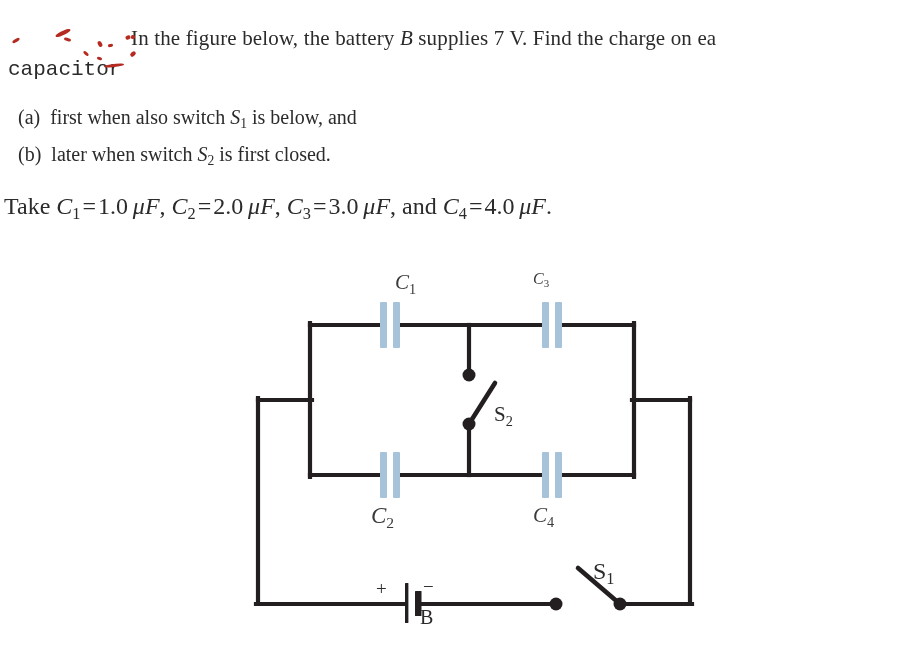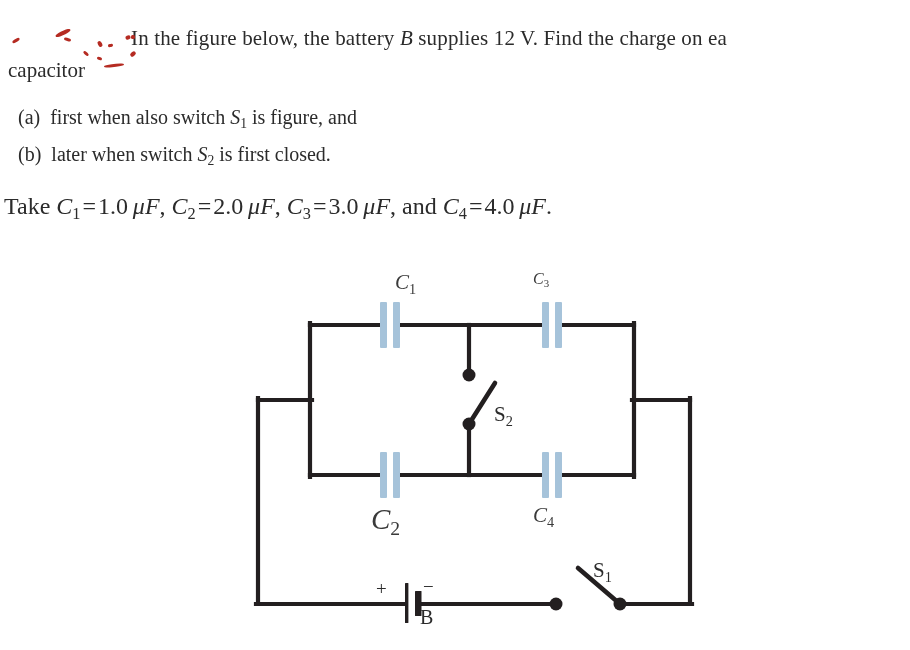--- a/index.html
+++ b/index.html
@@ -26,20 +26,21 @@
   #line-intro {
     left: 131px;
     top: 26px;
     font-size: 21px;
     letter-spacing: 0.15px;
   }
   #line-capacitor {
     left: 8px;
     top: 58px;
     font-size: 21px;
+    font-family: Liberation Mono, monospace;
   }
   #line-a {
     left: 18px;
     top: 106px;
     font-size: 20px;
   }
   #line-b {
     left: 18px;
     top: 143px;
     font-size: 20px;
@@ -72,28 +73,28 @@
     left: 0;
     top: 0;
     width: 910px;
     height: 650px;
   }
 </style>
 </head>
 <body>
 
 <div class="stmt" id="line-intro">
-  <span>In the figure below, the battery </span><span class="it">B</span><span> supplies 12 V. Find the charge on ea</span>
+  <span>In the figure below, the battery </span><span class="it">B</span><span> supplies 7 V. Find the charge on ea</span>
 </div>
 
 <div class="stmt" id="line-capacitor">capacitor</div>
 
 <div class="stmt" id="line-a">
   <span>(a)</span>&nbsp;
-  <span>first when also switch </span><span class="it">S</span><span class="subn">1</span><span> is figure, and</span>
+  <span>first when also switch </span><span class="it">S</span><span class="subn">1</span><span> is below, and</span>
 </div>
 
 <div class="stmt" id="line-b">
   <span>(b)</span>&nbsp;
   <span>later when switch </span><span class="it">S</span><span class="subn">2</span><span> is first closed.</span>
 </div>
 
 <div class="stmt" id="line-take">
   <span>Take </span><span class="it">C</span><span class="subn">1</span><span class="eqsp">=</span><span>1.0</span> <span class="mu">μF</span><span>, </span><span class="it">C</span><span class="subn">2</span><span class="eqsp">=</span><span>2.0</span> <span class="mu">μF</span><span>, </span><span class="it">C</span><span class="subn">3</span><span class="eqsp">=</span><span>3.0</span> <span class="mu">μF</span><span>, and </span><span class="it">C</span><span class="subn">4</span><span class="eqsp">=</span><span>4.0</span> <span class="mu">μF</span><span>.</span>
 </div>
@@ -178,33 +179,33 @@
 </svg>
 
 <div class="stmt" style="left:371px; top:270px; font-size:21px; color:#3a3a3a;margin-left:24px;">
   <span class="it">C</span><span class="subn">1</span>
 </div>
 
 <div class="stmt" style="left:533px; top:270px; font-size:16px; color:#3a3a3a;">
   <span class="it">C</span><span class="subn">3</span>
 </div>
 
-<div class="stmt" style="left:371px; top:503px; font-size:29px; color:#3a3a3a;">
+<div class="stmt" style="left:371px; top:503px; font-size:23px; color:#3a3a3a;">
   <span class="it">C</span><span class="subn">2</span>
 </div>
 
 <div class="stmt" style="left:533px; top:503px; font-size:21px; color:#3a3a3a;">
   <span class="it">C</span><span class="subn">4</span>
 </div>
 
 <div class="stmt" style="left:494px; top:402px; font-size:21px; color:#2b2b2b;">
   <span>S</span><span class="subn">2</span>
 </div>
 
-<div class="stmt" style="left:593px; top:558px; font-size:21px; color:#2b2b2b;">
+<div class="stmt" style="left:593px; top:558px; font-size:24px; color:#2b2b2b;">
   <span>S</span><span class="subn">1</span>
 </div>
 
 <div class="stmt" style="left:376px; top:578px; font-size:19px; color:#2b2b2b;">+</div>
 
 <div class="stmt" style="left:423px; top:576px; font-size:19px; color:#2b2b2b;">−</div>
 
 <div class="stmt" style="left:420px; top:606px; font-size:20px; color:#2b2b2b;">B</div>
 
 </body></html>

